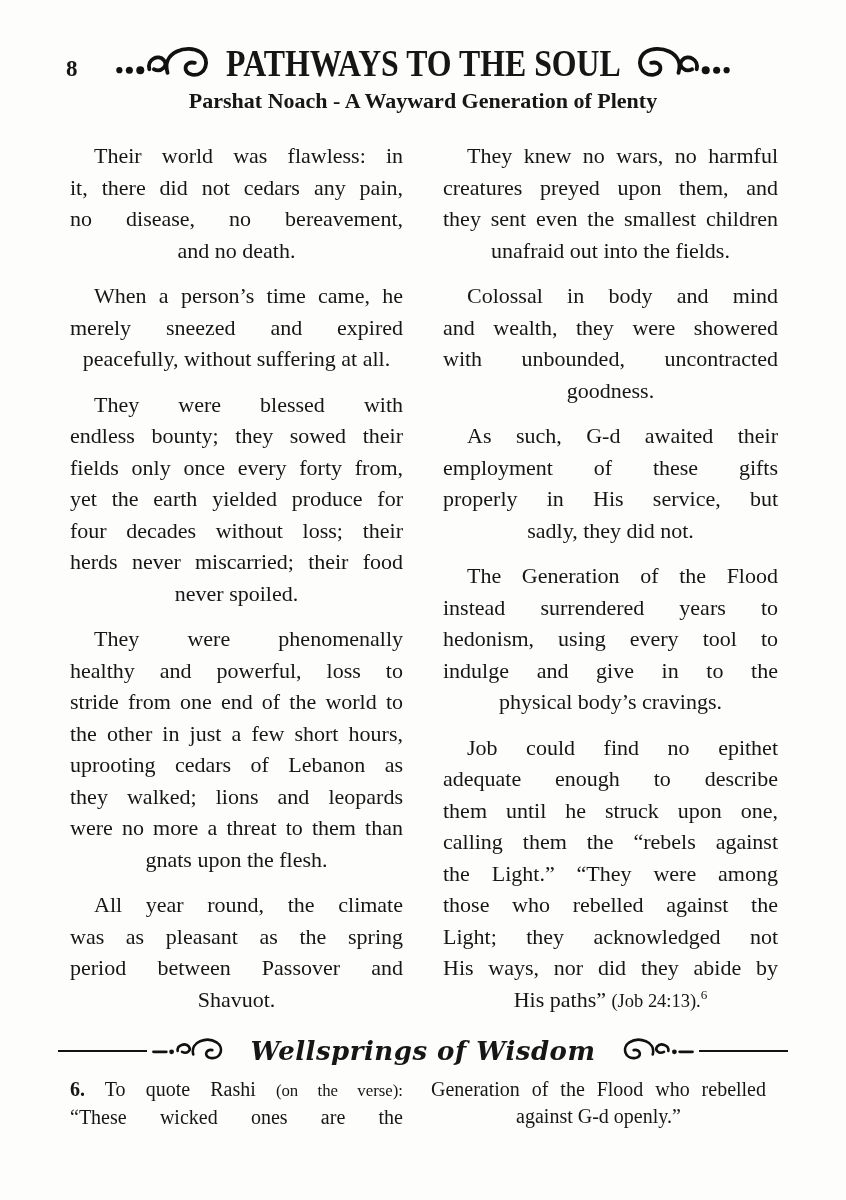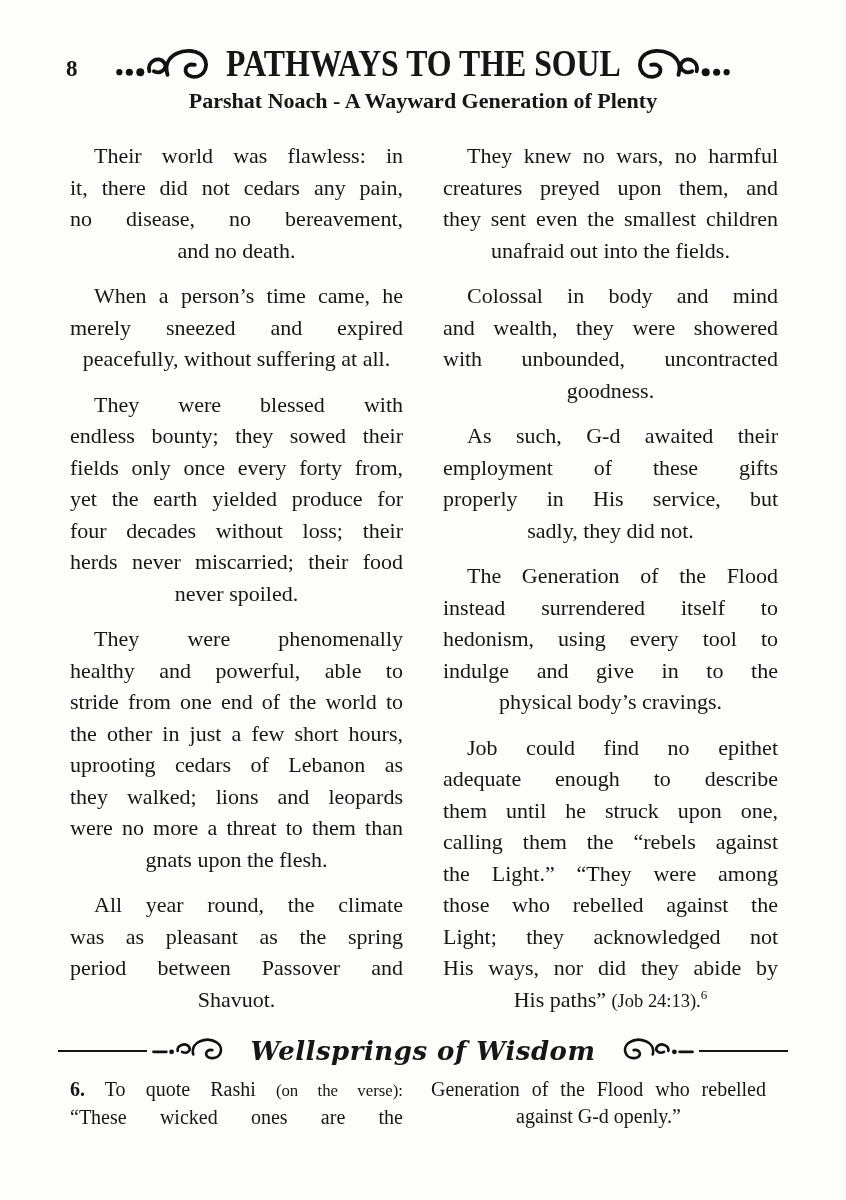--- a/index.html
+++ b/index.html
@@ -8,21 +8,21 @@
     width:846px;height:1200px;margin:0 auto;position:relative;overflow:hidden;
     background:#fdfdfc;color:#161616;
     font-family:"Liberation Serif", serif;
   }
   
   .header{position:relative;padding-top:42px;}
   .page-number{
     position:absolute;left:66px;top:56px;
     font-size:23px;font-weight:bold;
   }
-  .title-row{display:flex;justify-content:center;align-items:center;gap:2px;}
+  .title-row{display:flex;justify-content:center;gap:2px;}
   .flourish{height:40px;width:104px;}
   .flourish path{fill:none;stroke:#111;stroke-width:4.2;stroke-linecap:round;}
   .flourish circle{fill:#111;}
   .flourish.mirror{transform:scaleX(-1);}
   .title-wrap{width:412px;display:flex;justify-content:center;overflow:visible;}
   .page-title{
     display:inline-block;white-space:nowrap;
     font-size:37px;font-weight:bold;letter-spacing:0px;
     transform:scaleX(0.86);transform-origin:center;
   }
@@ -112,21 +112,21 @@
           <div class="line first">They were blessed with</div>
           <div class="line">endless bounty; they sowed their</div>
           <div class="line">fields only once every forty from,</div>
           <div class="line">yet the earth yielded produce for</div>
           <div class="line">four decades without loss; their</div>
           <div class="line">herds never miscarried; their food</div>
           <div class="line last-center">never spoiled.</div>
         </div>
         <div class="para">
           <div class="line first">They were phenomenally</div>
-          <div class="line">healthy and powerful, able to</div>
+          <div class="line">healthy and powerful, loss to</div>
           <div class="line">stride from one end of the world to</div>
           <div class="line">the other in just a few short hours,</div>
           <div class="line">uprooting cedars of Lebanon as</div>
           <div class="line">they walked; lions and leopards</div>
           <div class="line">were no more a threat to them than</div>
           <div class="line last-center">gnats upon the flesh.</div>
         </div>
         <div class="para">
           <div class="line first">All year round, the climate</div>
           <div class="line">was as pleasant as the spring</div>
@@ -148,21 +148,21 @@
           <div class="line last-center">goodness.</div>
         </div>
         <div class="para">
           <div class="line first">As such, G-d awaited their</div>
           <div class="line">employment of these gifts</div>
           <div class="line">properly in His service, but</div>
           <div class="line last-center">sadly, they did not.</div>
         </div>
         <div class="para">
           <div class="line first">The Generation of the Flood</div>
-          <div class="line">instead surrendered itself to</div>
+          <div class="line">instead surrendered years to</div>
           <div class="line">hedonism, using every tool to</div>
           <div class="line">indulge and give in to the</div>
           <div class="line last-center">physical body’s cravings.</div>
         </div>
         <div class="para">
           <div class="line first">Job could find no epithet</div>
           <div class="line">adequate enough to describe</div>
           <div class="line">them until he struck upon one,</div>
           <div class="line">calling them the “rebels against</div>
           <div class="line">the Light.” “They were among</div>

